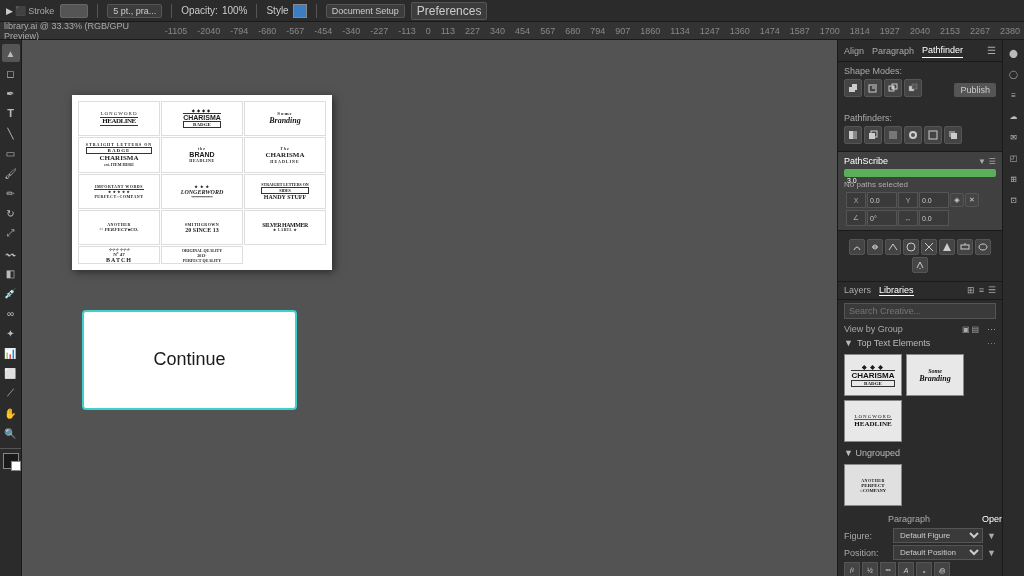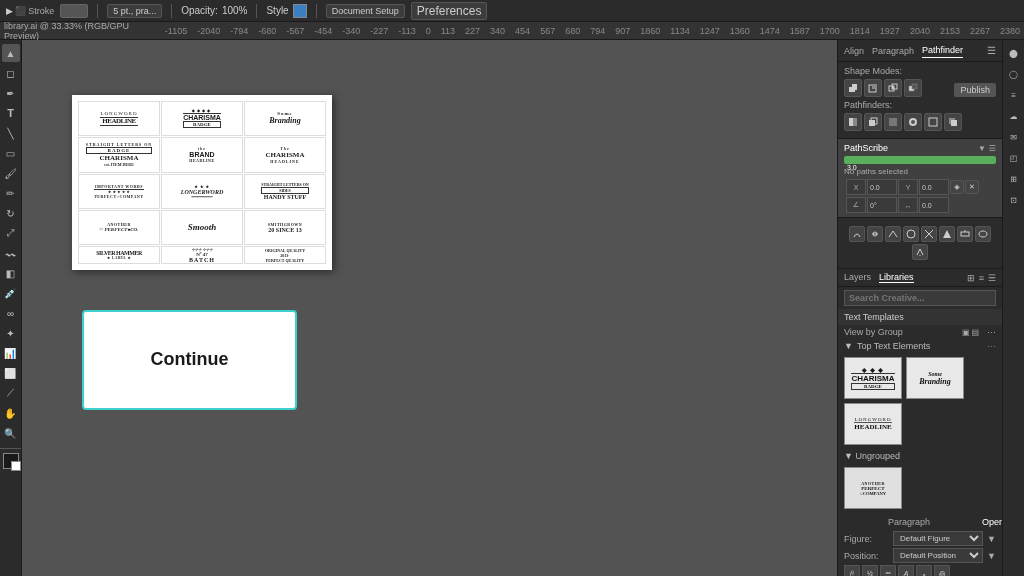--- a/index.html
+++ b/index.html
@@ -134,21 +134,21 @@
       height: 100px;
       background: white;
       border: 2px solid #3ecfcf;
       border-radius: 4px;
       display: flex;
       align-items: center;
       justify-content: center;
     }
     #continue-box-text {
       font-size: 18px;
-      font-weight: bold;
+      font-weight: normal;
       color: #1a1a1a;
       text-align: center;
       line-height: 1.3;
     }
 
     
     .panel-header {
       background: #2b2b2b;
       border-bottom: 1px solid #1a1a1a;
       display: flex;
@@ -238,21 +238,21 @@
     
     #libraries-panel {
       flex: 1;
       background: #2b2b2b;
       display: flex;
       flex-direction: column;
       overflow: hidden;
     }
     .lib-header {
       display: flex;
-      align-items: flex-end;
+      align-items: flex-start;
       justify-content: space-between;
       padding: 3px 6px;
       border-bottom: 1px solid #1a1a1a;
     }
     .lib-tabs {
       display: flex;
       gap: 8px;
     }
     .lib-tab {
       font-size: 9px;
@@ -262,21 +262,20 @@
     .lib-tab.active { color: #fff; border-bottom: 1px solid #fff; }
     .lib-search {
       width: 100%;
       background: #3a3a3a;
       border: 1px solid #555;
       color: #ccc;
       font-size: 9px;
       padding: 2px 4px;
       margin: 3px 6px;
       width: calc(100% - 12px);
-      font-weight: bold;
     }
     .lib-section-label {
       font-size: 9px;
       color: #ccc;
       padding: 3px 6px;
       background: #333;
     }
     .lib-view-controls {
       display: flex;
       align-items: center;
@@ -579,25 +578,20 @@
           </div>
         </div>
 
         <div class="badge-item" style="font-size:4px;border:0.5px solid #ddd;padding:1px;">
           <div style="text-align:center;">
             <div style="font-size:4px;letter-spacing:0.5px;">ANOTHER</div>
             <div style="font-size:5px;font-weight:bold;font-style:italic;font-family:Georgia,serif;">© PERFECT●CO.</div>
           </div>
         </div>
 
-        <div class="badge-item" style="border:0.5px solid #ddd;">
-          <div style="text-align:center;">
-            <div style="font-size:9px;font-family:'Times New Roman',serif;font-style:italic;font-weight:bold;">Smooth</div>
-          </div>
-        </div>
 
         <div class="badge-item" style="border:0.5px solid #ddd;">
           <div style="text-align:center;">
             <div style="font-size:4px;letter-spacing:0.5px;">SMITHGROWN</div>
             <div style="font-size:6px;font-weight:bold;">20 SINCE 13</div>
           </div>
         </div>
 
         <div class="badge-item" style="font-size:5px;border:0.5px solid #ddd;">
           <div style="text-align:center;">
@@ -638,21 +632,21 @@
     <div>
       <div class="panel-header">
         <span class="panel-tab">Align</span>
         <span class="panel-tab">Paragraph</span>
         <span class="panel-tab active">Pathfinder</span>
         <div style="margin-left:auto;cursor:pointer;color:#aaa;font-size:10px;">☰</div>
       </div>
 
       <div id="pathfinder-panel">
         <div class="panel-section-label">Shape Modes:</div>
-        <div style="display:flex;align-items:center;gap:3px;margin-bottom:0;">
+        <div style="display:flex;align-items:center;gap:3px;margin-bottom:13px;">
           <div class="panel-icons-row" style="flex:1;">
             <div class="panel-icon-btn" title="Unite">
               <svg width="10" height="10">
                   <rect x="1" y="4" width="6" height="5" fill="#ccc"></rect>
                   <rect x="4" y="1" width="5" height="6" fill="#ccc"></rect>
                 </svg>
             </div>
             <div class="panel-icon-btn" title="Minus Front">
               <svg width="10" height="10">
                   <rect x="1" y="2" width="7" height="7" fill="none" stroke="#ccc" stroke-width="1"></rect>
@@ -809,21 +803,20 @@
         </div>
         <div style="display:flex;gap:4px;margin-left:auto;">
           <span style="font-size:9px;color:#aaa;cursor:pointer;">⊞</span>
           <span style="font-size:9px;color:#aaa;cursor:pointer;">≡</span>
           <span style="font-size:9px;color:#aaa;cursor:pointer;">☰</span>
         </div>
       </div>
 
       <input type="text" class="lib-search" style="background: rgb(58, 58, 58); border: 1px solid rgb(85, 85, 85); color: rgb(204, 204, 204); font-size: 9px; padding: 2px 4px; width: calc(100% - 12px); margin: 3px 6px; outline: none;" placeholder="Search Creative...">
 
-      <div class="lib-section-label">Text Templates</div>
 
       <div class="lib-view-controls">
         <span>View by Group</span>
         <div style="display:flex;gap:2px;margin-left:auto;">
           <span style="font-size:8px;cursor:pointer;">▣</span>
           <span style="font-size:8px;cursor:pointer;">▤</span>
         </div>
         <span style="font-size:9px;color:#aaa;margin-left:4px;cursor:pointer;">···</span>
       </div>
 

